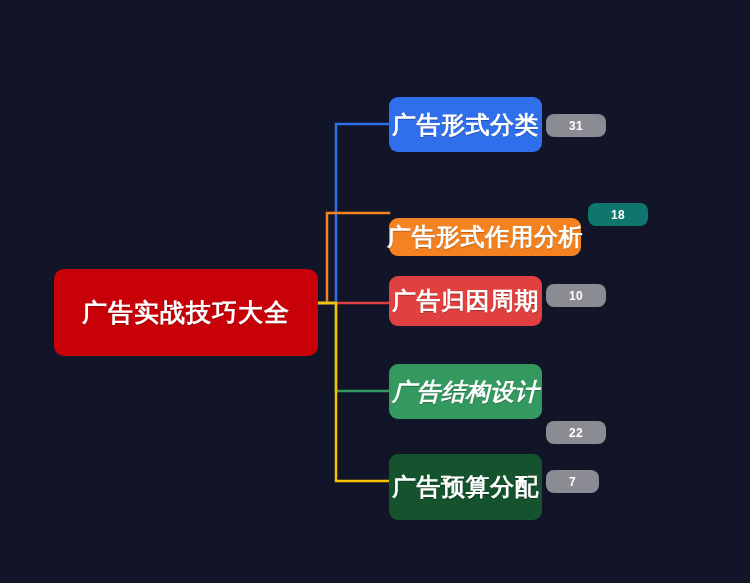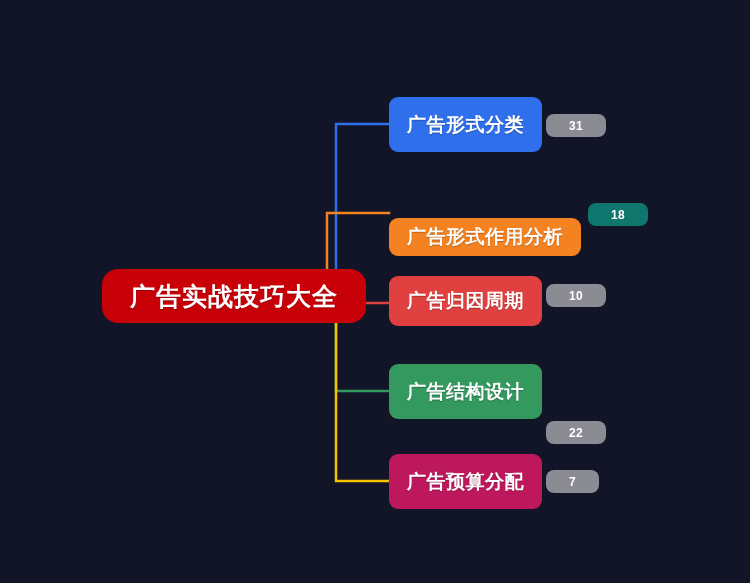--- a/index.html
+++ b/index.html
@@ -39,31 +39,30 @@
   .node-label {
     color: #ffffff;
     font-weight: bold;
     letter-spacing: 0.5px;
     text-shadow: 0 1px 1px rgba(0,0,0,0.25);
   }
   #node-root {
     left: 54px;
     top: 269px;
     width: 264px;
-    height: 54px;
+    height: 87px;
     background: #c80007;
-    border-radius: 16px;
-    margin-left: 48px;
+    border-radius: 10px;
   }
   #node-root .node-label {
     font-size: 25px;
     letter-spacing: 1px;
   }
   .node-branch .node-label {
-    font-size: 19px;
+    font-size: 24px;
   }
   .badge {
     position: absolute;
     display: flex;
     align-items: center;
     justify-content: center;
     box-sizing: border-box;
     height: 23px;
     min-width: 27px;
     padding: 0 23px;
@@ -105,23 +104,23 @@
   <div class="node node-branch" style="left: 389px; top: 186px; width: 192px; height: 38px; background: rgb(245, 130, 32); margin-top: 32px;">
       <span class="node-label">广告形式作用分析</span>
     </div>
   <div class="badge" style="left: 588px; top: 203px; background: #0f766e;">18</div>
 
   <div class="node node-branch" style="left: 389px; top: 276px; width: 153px; height: 50px; background: rgb(224, 64, 63);">
       <span class="node-label">广告归因周期</span>
     </div>
   <div class="badge" style="left: 546px; top: 284px; background: rgb(139, 139, 148);">10</div>
 
-  <div class="node node-branch" style="left: 389px; top: 364px; width: 153px; height: 55px; background: rgb(51, 153, 95);">
+  <div class="node node-branch" style="left: 389px; top: 364px; width: 153px; height: 55px; background: rgb(51, 153, 95); font-style: italic;">
       <span class="node-label">广告结构设计</span>
     </div>
   <div class="badge" style="left: 546px; top: 381px; background: rgb(139, 139, 148); margin-top: 40px;">22</div>
 
-  <div class="node node-branch" style="left: 389px; top: 454px; width: 153px; height: 55px; background: #be185d;">
+  <div class="node node-branch" style="left: 389px; top: 454px; width: 153px; height: 66px; background: #14532d;">
       <span class="node-label">广告预算分配</span>
     </div>
   <div class="badge" style="left: 546px; top: 470px; background: rgb(139, 139, 148);">7</div>
 
 </div>
 
 </body></html>

